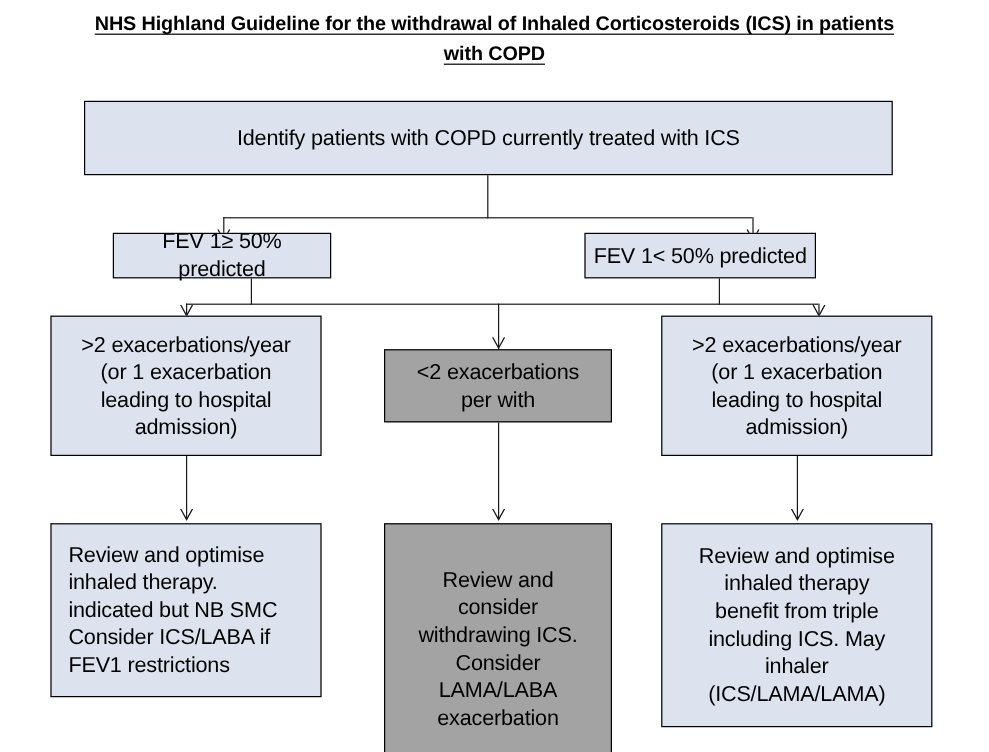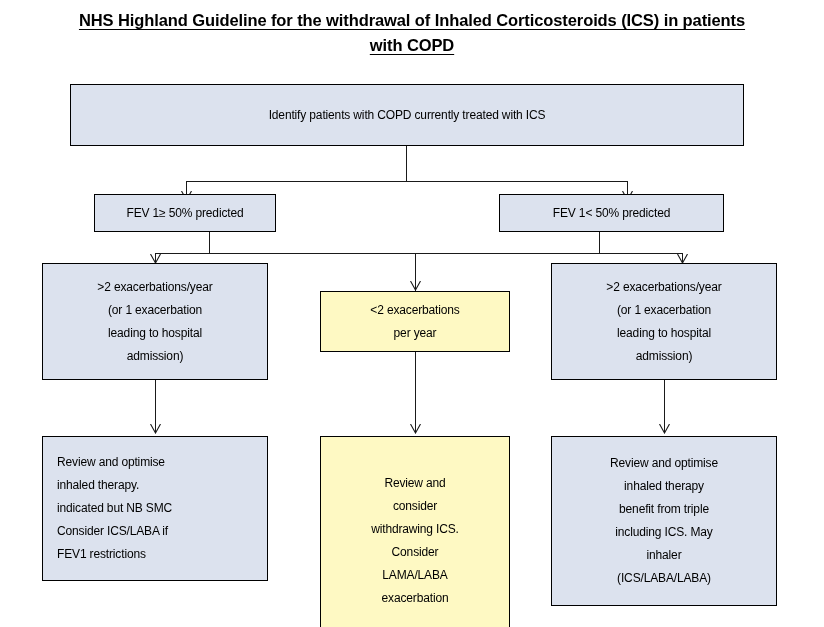--- a/index.html
+++ b/index.html
@@ -42,28 +42,28 @@
   #title .l2 { display: block; }
 
   
   .node {
     position: absolute;
     box-sizing: border-box;
     border: 1px solid #000000;
     display: flex;
     align-items: center;
     justify-content: center;
-    font-size: 12px;
+    font-size: 18px;
     line-height: 23px;
     letter-spacing: -0.15px;
     padding: 0 6px;
   }
   .node .txt { width: 100%; }
   .fill-blue { background: #dce2ee; }
-  .fill-pink { background: #fef9c3; }
+  .fill-pink { background: #a3a3a3; }
   .center { text-align: center; }
   .left   { text-align: left; }
 
   
   .vline, .hline {
     position: absolute;
     background: #1a1a1a;
   }
   .vline { width: 1px; }
   .hline { height: 1px; }
@@ -108,21 +108,21 @@
         <path d="M0.5 0 L5.5 9 L10.5 0" fill="none" stroke="#1a1a1a" stroke-width="1.1"></path>
       </svg>
   </div>
 
   <div class="node fill-blue center" style="left:94px; top:194px; width:182px; height:38px;">
     <div class="txt">
       <div>FEV 1≥ 50% predicted</div>
     </div>
   </div>
 
-  <div class="node fill-blue center" style="left:487px; top:194px; width:225px; height:38px;margin-left:12px;">
+  <div class="node fill-blue center" style="left:487px; top:194px; width:193px; height:38px;">
     <div class="txt">
       <div>FEV 1&lt; 50% predicted</div>
     </div>
   </div>
 
   <div class="vline" style="left:209px; top:232px; height:22px;"></div>
   <div class="vline" style="left:599px; top:232px; height:22px;"></div>
 
   <div class="hline" style="left:155px; top:253px; width:527px;"></div>
 
@@ -152,21 +152,21 @@
       <div>&gt;2 exacerbations/year</div>
       <div>(or 1 exacerbation</div>
       <div>leading to hospital</div>
       <div>admission)</div>
     </div>
   </div>
 
   <div class="node fill-pink center" style="left:320px; top:291px; width:190px; height:61px;">
     <div class="txt">
       <div>&lt;2 exacerbations</div>
-      <div>per year</div>
+      <div>per with</div>
     </div>
   </div>
 
   <div class="node fill-blue center" style="left:551px; top:263px; width:226px; height:117px;">
     <div class="txt">
       <div>&gt;2 exacerbations/year</div>
       <div>(or 1 exacerbation</div>
       <div>leading to hospital</div>
       <div>admission)</div>
     </div>
@@ -214,17 +214,17 @@
     </div>
   </div>
 
   <div class="node fill-blue center" style="left:551px; top:436px; width:226px; height:170px;">
     <div class="txt">
       <div>Review and optimise</div>
       <div>inhaled therapy</div>
       <div>benefit from triple</div>
       <div>including ICS. May</div>
       <div>inhaler</div>
-      <div>(ICS/LABA/LABA)</div>
+      <div>(ICS/LAMA/LAMA)</div>
     </div>
   </div>
 
 </div>
 
 </body></html>

